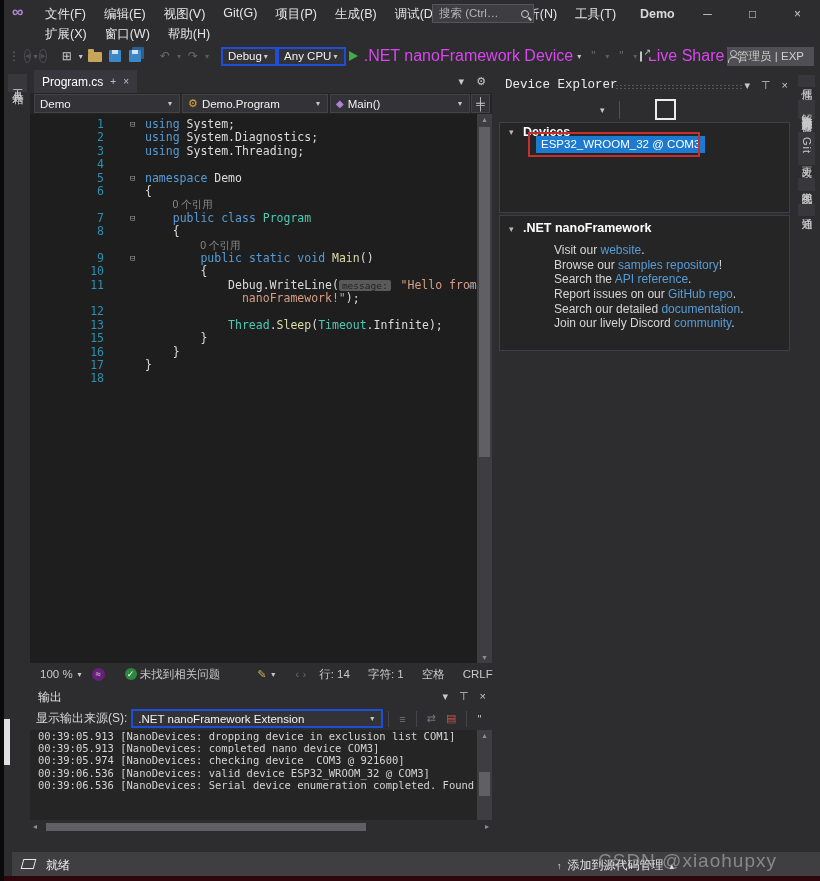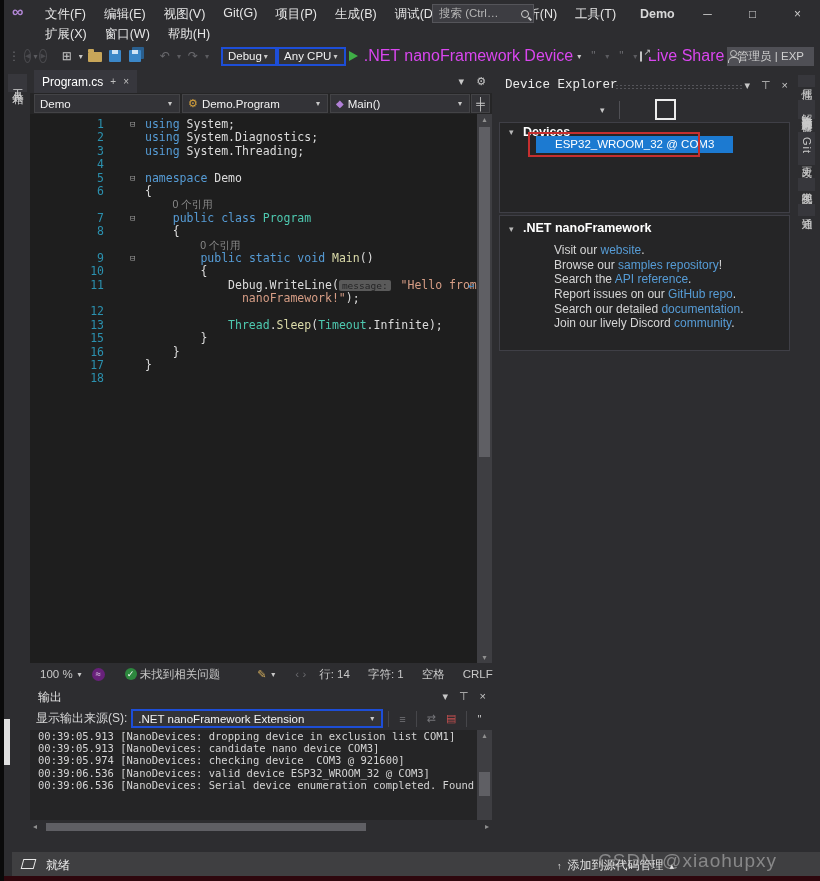--- a/index.html
+++ b/index.html
@@ -137,21 +137,21 @@
   #dev-dots { position:absolute; left:118px; right:50px; top:9px; height:6px;
     background-image:radial-gradient(#55555a 1px, transparent 1px); background-size:4px 3px; }
   #dev-title-icons { position:absolute; right:5px; top:4px; display:flex; gap:11px; color:#c8c8c8; font-size:11px; }
   #dev-toolbar-caret { position:absolute; left:103px; top:30px; font-size:9px; color:#c8c8c8; }
   #dev-toolbar-sep { position:absolute; left:122px; top:26px; width:1px; height:18px; background:#505055; }
   #dev-square { position:absolute; left:158px; top:24px; width:21px; height:21px; border:2px solid #ececec; }
   #treebox { position:absolute; left:2px; top:47px; width:291px; height:91px; background:#252526; border:1px solid #3f3f46; }
   #tree-arrow { position:absolute; left:9px; top:4px; font-size:9px; color:#b8b8b8; }
   #tree-header { position:absolute; left:23px; top:2px; font-size:12.5px; font-weight:bold; color:#ffffff; }
   #device-sel { position:absolute; left:36px; top:13px; height:17px; line-height:17px; background:#1c7ad1;
-    color:#ffffff; font-size:11.5px; padding:0 19px; white-space:nowrap; }
+    color:#ffffff; font-size:11.5px; padding:0 5px; white-space:nowrap; }
   #red-annotation { position:absolute; left:28px; top:9px; width:172px; height:25px; border:2px solid #c62f2f; }
   #infobox { position:absolute; left:2px; top:140px; width:291px; height:136px; background:#252526; border:1px solid #3f3f46; }
   #nf-arrow { position:absolute; left:9px; top:8px; font-size:9px; color:#b8b8b8; }
   #nf-header { position:absolute; left:23px; top:5px; font-size:12.5px; font-weight:bold; color:#ffffff; }
   #nf-lines { position:absolute; left:54px; top:27px; }
   .info-line { font-size:12px; color:#d6d6d6; height:14.7px; line-height:14.7px; white-space:nowrap; }
   .info-link { color:#569cd6; }
 
   
   #right-strip { position:absolute; left:793px; top:68px; width:27px; height:784px; background:#2d2d30; }
@@ -362,21 +362,21 @@
       <span class="tb-sep"></span>
       <span class="out-tbi">≡</span>
       <span class="tb-sep"></span>
       <span class="out-tbi">⇄</span>
       <span class="out-tbi bright">▤</span>
       <span class="tb-sep"></span>
       <span class="out-tbi" style="color:#c8c8c8;">"</span>
     </div>
     <div id="logarea">
         <div class="out-line">00:39:05.913 [NanoDevices: dropping device in exclusion list COM1]</div>
-        <div class="out-line">00:39:05.913 [NanoDevices: candidate nano device COM3]</div>
+        <div class="out-line">00:39:05.913 [NanoDevices: completed nano device COM3]</div>
         <div class="out-line">00:39:05.974 [NanoDevices: checking device  COM3 @ 921600]</div>
         <div class="out-line">00:39:06.536 [NanoDevices: valid device ESP32_WROOM_32 @ COM3]</div>
         <div class="out-line">00:39:06.536 [NanoDevices: Serial device enumeration completed. Found 1 devices]</div>
       </div>
     <div id="out-vsb">
       <span class="arr" style="position:absolute; top:1px; left:0; width:15px; text-align:center; font-size:8px; color:#909090;">▴</span>
       <span class="vsb-thumb" style="position:absolute; left:2px; width:11px; top:42px; height:24px; background:#5f5f64;"></span>
     </div>
     <div id="out-hsb">
       <span class="harr" style="left:3px;">◂</span>

